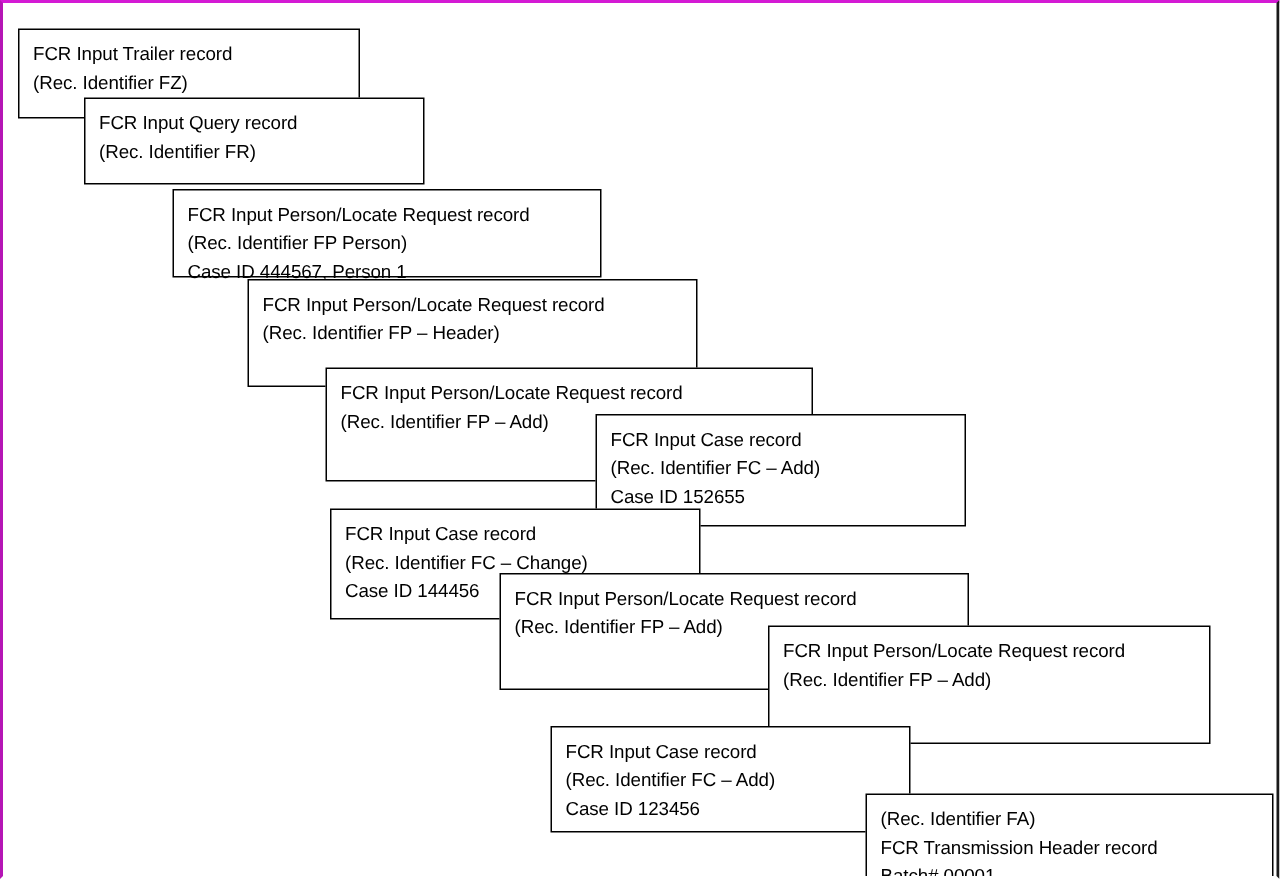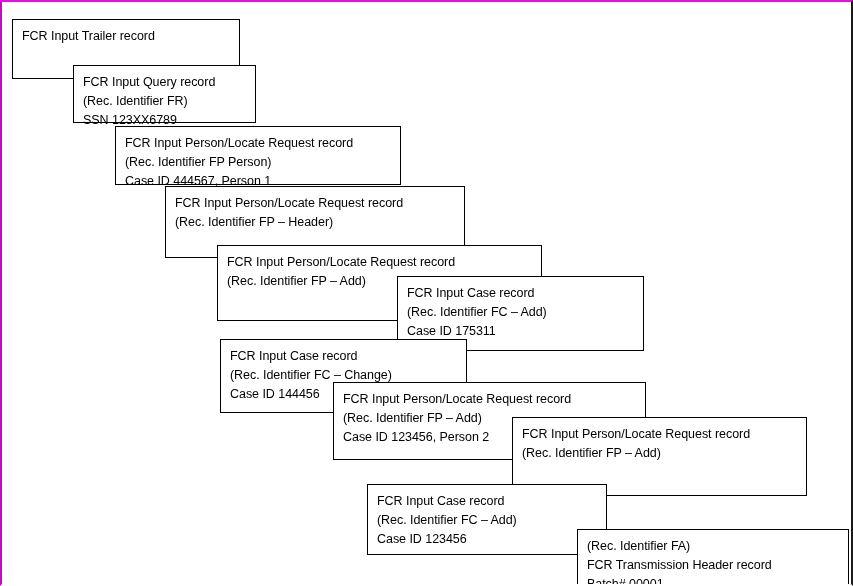--- a/index.html
+++ b/index.html
@@ -36,53 +36,52 @@
   .record-line {
     display: block;
   }
 </style>
 </head>
 <body>
 
 <div id="canvas">
     <div class="record-box" style="left: 10px; top: 17px; width: 228px; height: 60px; z-index: 1;">
       <span class="record-line">FCR Input Trailer record</span>
+      <span class="record-line">(Rec. Identifier FZ)</span>
     </div>
-    <div class="record-box" style="left: 71px; top: 63px; width: 183px; height: 58px; z-index: 2;">
+    <div class="record-box" style="left: 54px; top: 63px; width: 227px; height: 58px; z-index: 2;">
       <span class="record-line">FCR Input Query record</span>
       <span class="record-line">(Rec. Identifier FR)</span>
-      <span class="record-line">SSN 123XX6789</span>
     </div>
     <div class="record-box" style="left: 113px; top: 124px; width: 286px; height: 59px; z-index: 3;">
       <span class="record-line">FCR Input Person/Locate Request record</span>
       <span class="record-line">(Rec. Identifier FP Person)</span>
       <span class="record-line">Case ID 444567, Person 1</span>
     </div>
     <div class="record-box" style="left: 163px; top: 184px; width: 300px; height: 72px; z-index: 4;">
       <span class="record-line">FCR Input Person/Locate Request record</span>
       <span class="record-line">(Rec. Identifier FP – Header)</span>
     </div>
     <div class="record-box" style="left: 215px; top: 243px; width: 325px; height: 76px; z-index: 5;">
       <span class="record-line">FCR Input Person/Locate Request record</span>
       <span class="record-line">(Rec. Identifier FP – Add)</span>
     </div>
     <div class="record-box" style="left: 395px; top: 274px; width: 247px; height: 75px; z-index: 6;">
       <span class="record-line">FCR Input Case record</span>
       <span class="record-line">(Rec. Identifier FC – Add)</span>
-      <span class="record-line">Case ID 175311</span>
+      <span class="record-line">Case ID 152655</span>
     </div>
     <div class="record-box" style="left: 218px; top: 337px; width: 247px; height: 74px; z-index: 7;">
       <span class="record-line">FCR Input Case record</span>
       <span class="record-line">(Rec. Identifier FC – Change)</span>
       <span class="record-line">Case ID 144456</span>
     </div>
     <div class="record-box" style="left: 331px; top: 380px; width: 313px; height: 78px; z-index: 8;">
       <span class="record-line">FCR Input Person/Locate Request record</span>
       <span class="record-line">(Rec. Identifier FP – Add)</span>
-      <span class="record-line">Case ID 123456, Person 2</span>
     </div>
     <div class="record-box" style="left: 510px; top: 415px; width: 295px; height: 79px; z-index: 9;">
       <span class="record-line">FCR Input Person/Locate Request record</span>
       <span class="record-line">(Rec. Identifier FP – Add)</span>
     </div>
     <div class="record-box" style="left: 365px; top: 482px; width: 240px; height: 71px; z-index: 10;">
       <span class="record-line">FCR Input Case record</span>
       <span class="record-line">(Rec. Identifier FC – Add)</span>
       <span class="record-line">Case ID 123456</span>
     </div>

